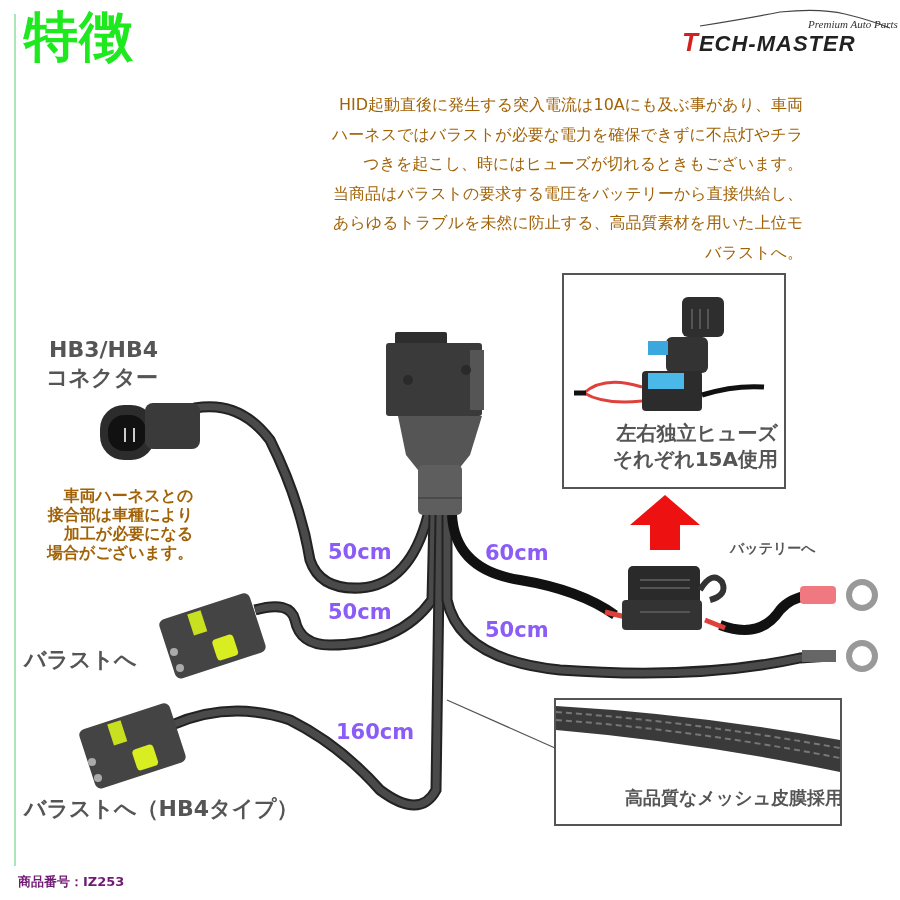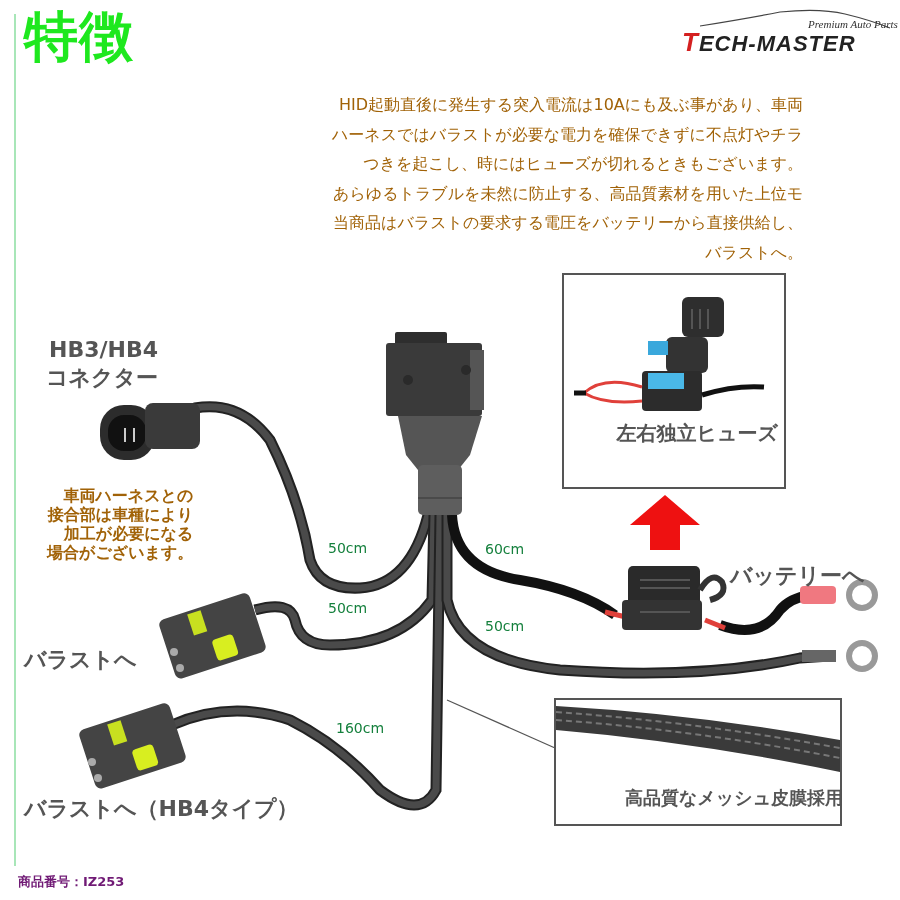--- a/index.html
+++ b/index.html
@@ -9,21 +9,21 @@
   .title{left:24px;top:4px;font-size:54px;font-weight:bold;color:#1ee81e;letter-spacing:1px;line-height:66px;}
   .logo{left:680px;top:8px;width:215px;height:48px;}
   .logo-sub{left:808px;top:18px;font-family:"Liberation Serif","DejaVu Serif",serif;font-size:11px;color:#333;font-style:italic;}
   .logo-main{left:682px;top:27px;font-family:"Liberation Sans",sans-serif;font-size:22px;font-weight:bold;font-style:italic;color:#222;letter-spacing:1px;}
   .logo-main .t{color:#d42020;font-size:26px;}
   .desc{left:33px;top:90px;width:770px;font-size:16px;line-height:29.5px;color:#a16207;}
   .desc p{margin:0;}
   .label-dark{color:#555;font-weight:bold;}
   .hb-label{left:46px;top:336px;font-size:22px;line-height:28px;}
   .note{left:47px;top:486px;font-size:16px;line-height:19px;color:#a16207;font-weight:bold;}
-  .len{font-size:14px;font-weight:normal;color:#15803d;}
+  .len{font-size:21px;font-weight:bold;color:#8b5cf6;}
   .fuse-box{left:562px;top:273px;width:220px;height:212px;border:2px solid #555;background:#fff;}
   .fuse-caption{left:566px;top:420px;width:212px;text-align:right;font-size:20px;line-height:26px;font-weight:bold;color:#555;}
   .mesh-box{left:554px;top:698px;width:284px;height:124px;border:2px solid #555;background:#fff;overflow:hidden;}
   .mesh-caption{left:556px;top:787px;width:280px;text-align:center;font-size:18px;line-height:21px;font-weight:bold;color:#555;margin-left:38px;}
   .product-code{left:18px;top:873px;font-size:13px;font-weight:bold;color:#701a75;}
   svg{position:absolute;left:0;top:0;}
 </style>
 </head>
 <body>
 
@@ -36,22 +36,22 @@
     <path d="M20 18 Q70 10 100 4 Q140 0 165 6 Q190 12 210 20" fill="none" stroke="#444" stroke-width="1.2"></path>
   </svg>
 </div>
 <div class="abs logo-sub">Premium Auto Parts</div>
 <div class="abs logo-main"><span class="t">T</span><span>ECH-MASTER</span></div>
 
 <div class="abs desc">
   <p>HID起動直後に発生する突入電流は10Aにも及ぶ事があり、車両</p>
   <p>ハーネスではバラストが必要な電力を確保できずに不点灯やチラ</p>
   <p>つきを起こし、時にはヒューズが切れるときもございます。</p>
+  <p>当商品はバラストの要求する電圧をバッテリーから直接供給し、</p>
   <p>あらゆるトラブルを未然に防止する、高品質素材を用いた上位モ</p>
-  <p>当商品はバラストの要求する電圧をバッテリーから直接供給し、</p>
   <p>バラストへ。</p>
 </div>
 
 <svg width="900" height="900" viewBox="0 0 900 900">
 
   <line x1="447" y1="700" x2="555" y2="748" stroke="#555" stroke-width="1.2"></line>
 
   <path d="M195 408 Q240 400 270 440 Q300 500 310 560 Q320 590 360 588 Q410 585 428 515" fill="none" stroke="#222" stroke-width="11" stroke-linecap="round"></path>
   <path d="M195 408 Q240 400 270 440 Q300 500 310 560 Q320 590 360 588 Q410 585 428 515" fill="none" stroke="#4a4a4a" stroke-width="7" stroke-linecap="round"></path>
 
@@ -133,40 +133,41 @@
 </div>
 
 <div class="abs len" style="left:328px;top:540px;">50cm</div>
 <div class="abs len" style="left:328px;top:600px;">50cm</div>
 <div class="abs len" style="left:485px;top:541px;">60cm</div>
 <div class="abs len" style="left:485px;top:618px;">50cm</div>
 <div class="abs len" style="left:336px;top:720px;">160cm</div>
 
 <div class="abs label-dark" style="left:24px;top:645px;font-size:22px;">バラストへ</div>
 <div class="abs label-dark" style="left:24px;top:794px;font-size:22px;">バラストへ（HB4タイプ）</div>
-<div class="abs label-dark" style="left:730px;top:540px;font-size:22px;margin-top:21px;">バッテリーへ</div>
+<div class="abs label-dark" style="left:730px;top:540px;font-size:14px;">バッテリーへ</div>
 
 <div class="abs fuse-box">
   <svg width="220" height="150" viewBox="0 0 220 150">
     <rect x="118" y="22" width="42" height="40" rx="6" fill="#2e2e2e"></rect>
     <line x1="128" y1="34" x2="128" y2="54" stroke="#555" stroke-width="2"></line>
     <line x1="136" y1="34" x2="136" y2="54" stroke="#555" stroke-width="2"></line>
     <line x1="144" y1="34" x2="144" y2="54" stroke="#555" stroke-width="2"></line>
     <rect x="102" y="62" width="42" height="36" rx="6" fill="#333"></rect>
     <rect x="84" y="66" width="20" height="14" fill="#3aa8dc"></rect>
     <rect x="78" y="96" width="60" height="40" rx="4" fill="#2c2c2c"></rect>
     <rect x="84" y="98" width="36" height="16" fill="#4ab8e8"></rect>
     <path d="M20 118 Q40 100 78 112" fill="none" stroke="#e0403a" stroke-width="3"></path>
     <path d="M20 118 Q40 130 78 126" fill="none" stroke="#e0403a" stroke-width="3"></path>
     <path d="M138 120 Q170 110 200 112" fill="none" stroke="#111" stroke-width="5"></path>
     <line x1="10" y1="118" x2="22" y2="118" stroke="#111" stroke-width="5"></line>
   </svg>
 </div>
 <div class="abs fuse-caption">
   <div>左右独立ヒューズ</div>
+  <div>それぞれ15A使用</div>
 </div>
 
 <div class="abs mesh-box">
   <svg width="284" height="80" viewBox="0 0 284 80">
     <path d="M0 6 Q140 14 284 40 L284 72 Q140 42 0 30 Z" fill="#3a3a3a"></path>
     <path d="M0 12 Q140 22 284 48" fill="none" stroke="#777" stroke-width="2" stroke-dasharray="6 4"></path>
     <path d="M0 20 Q140 30 284 58" fill="none" stroke="#777" stroke-width="2" stroke-dasharray="6 4"></path>
   </svg>
 </div>
 <div class="abs mesh-caption">

